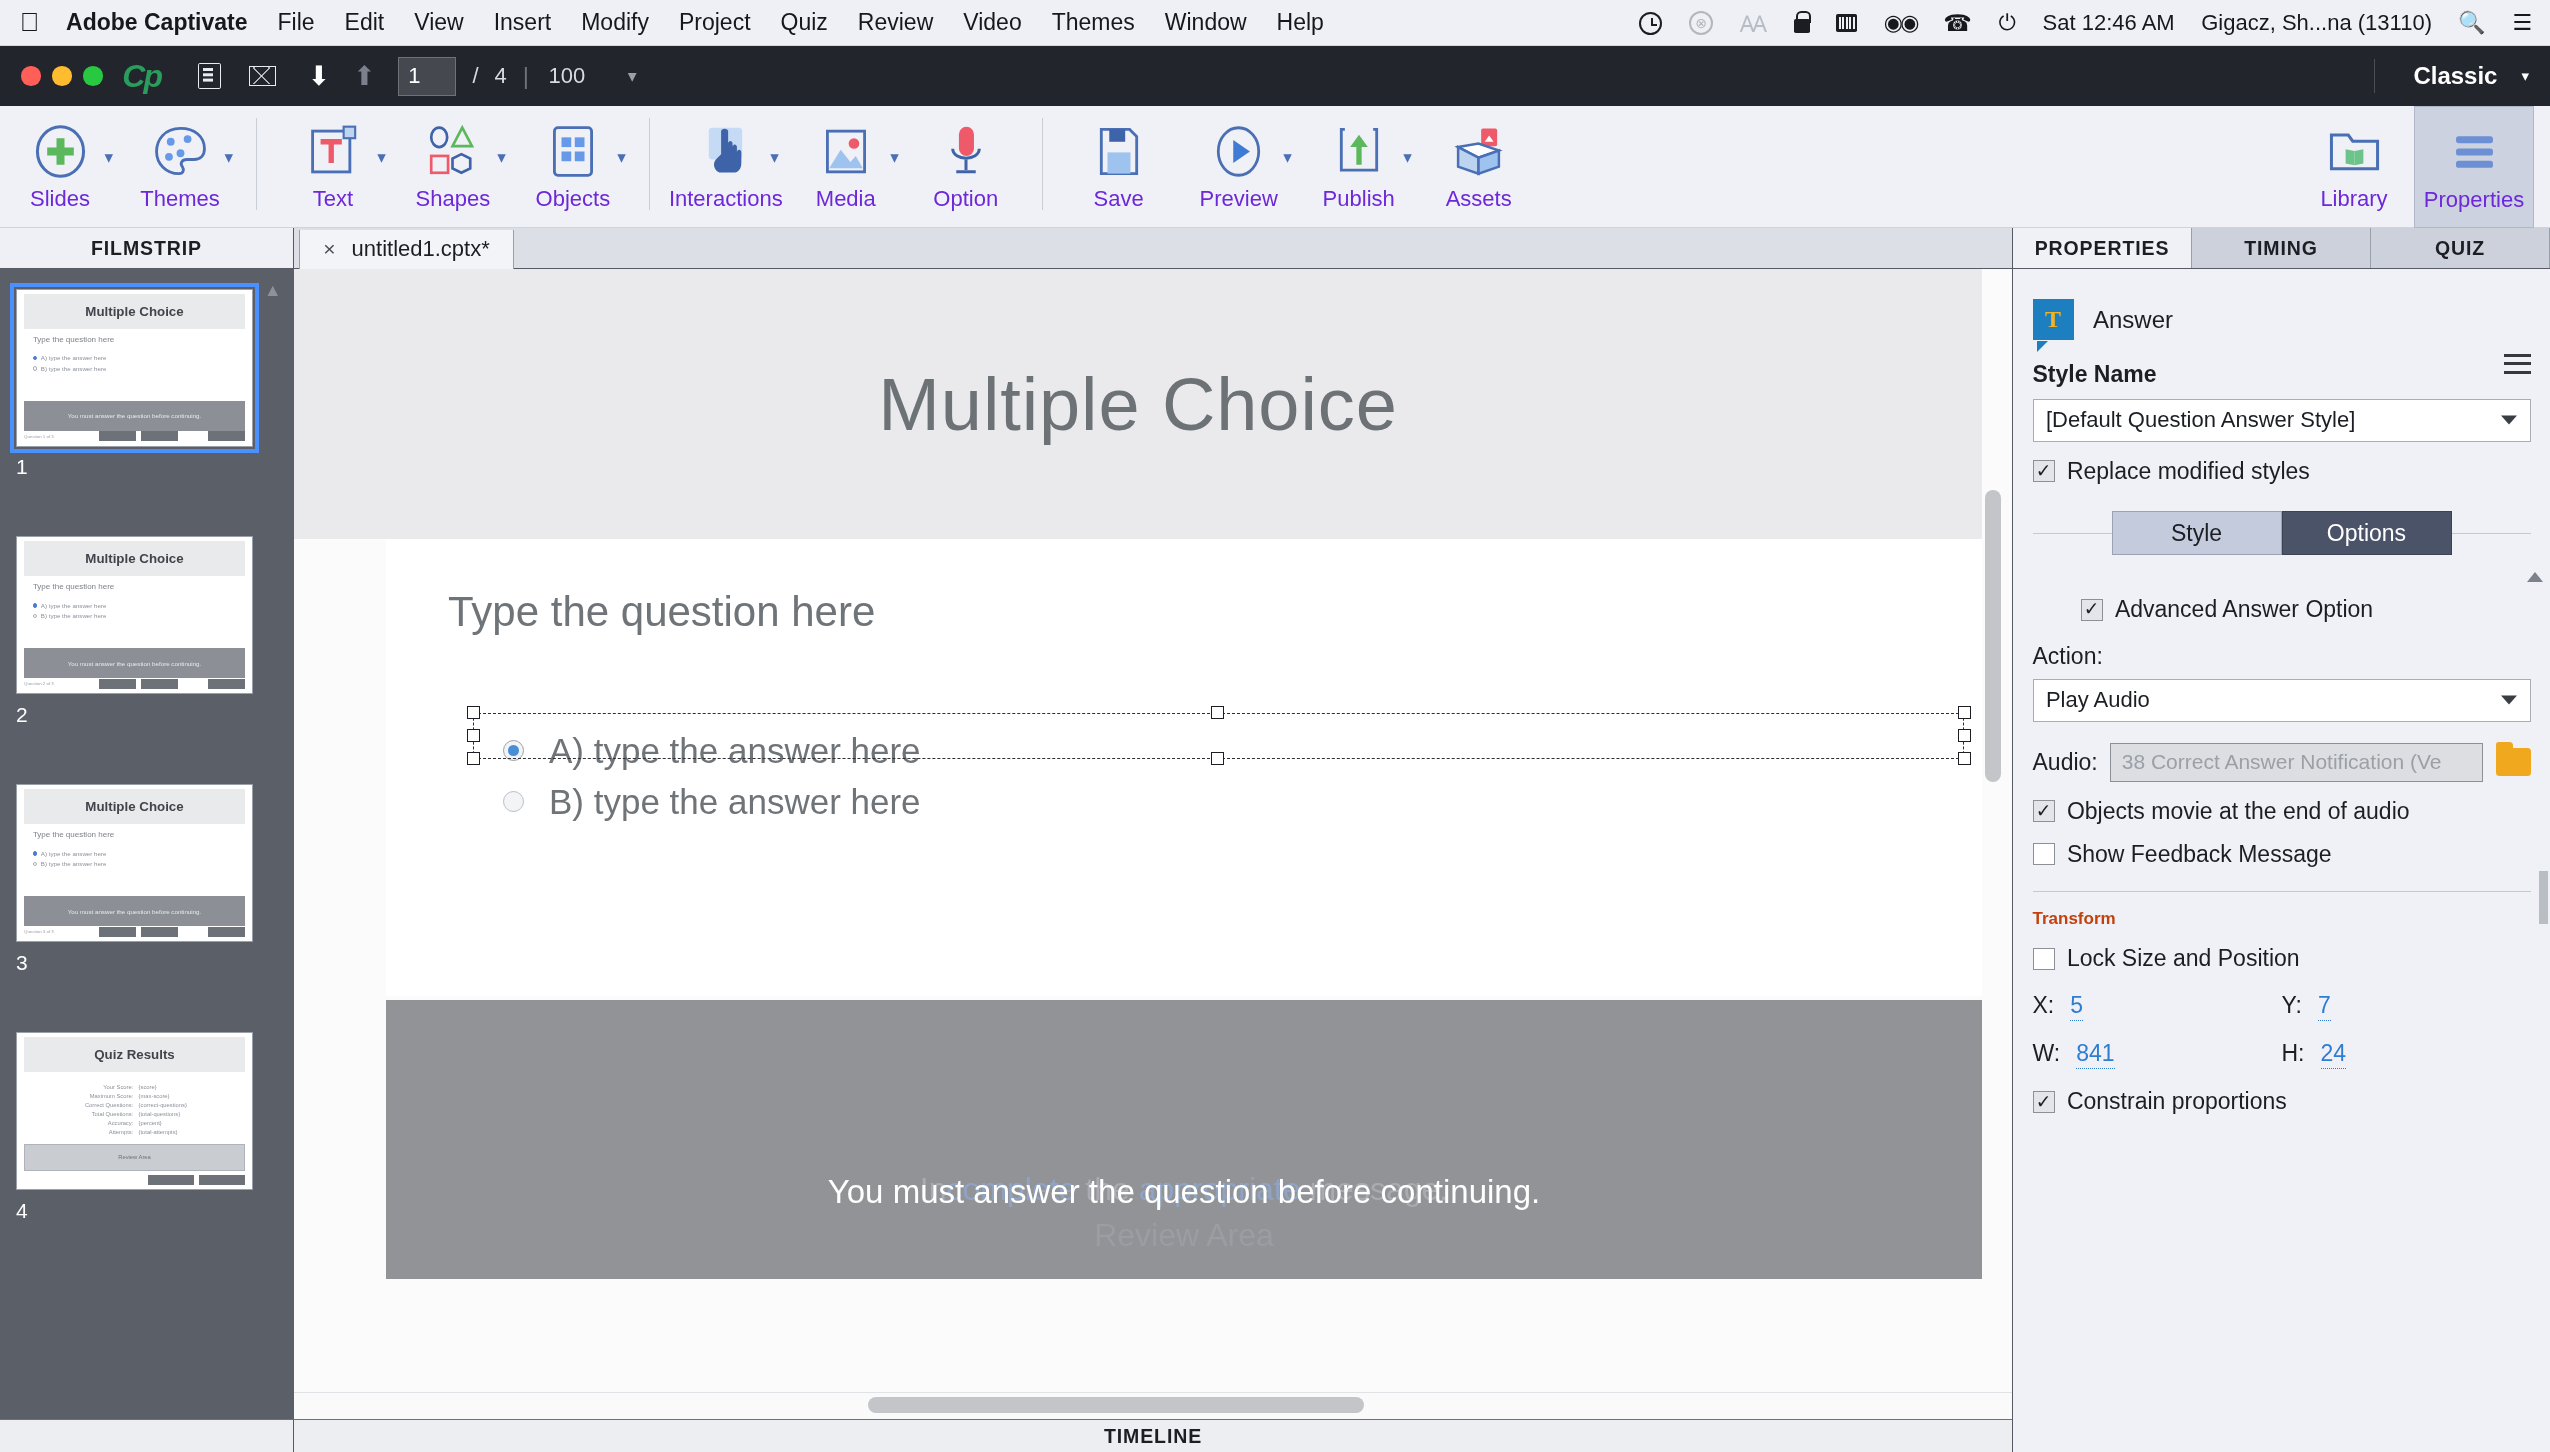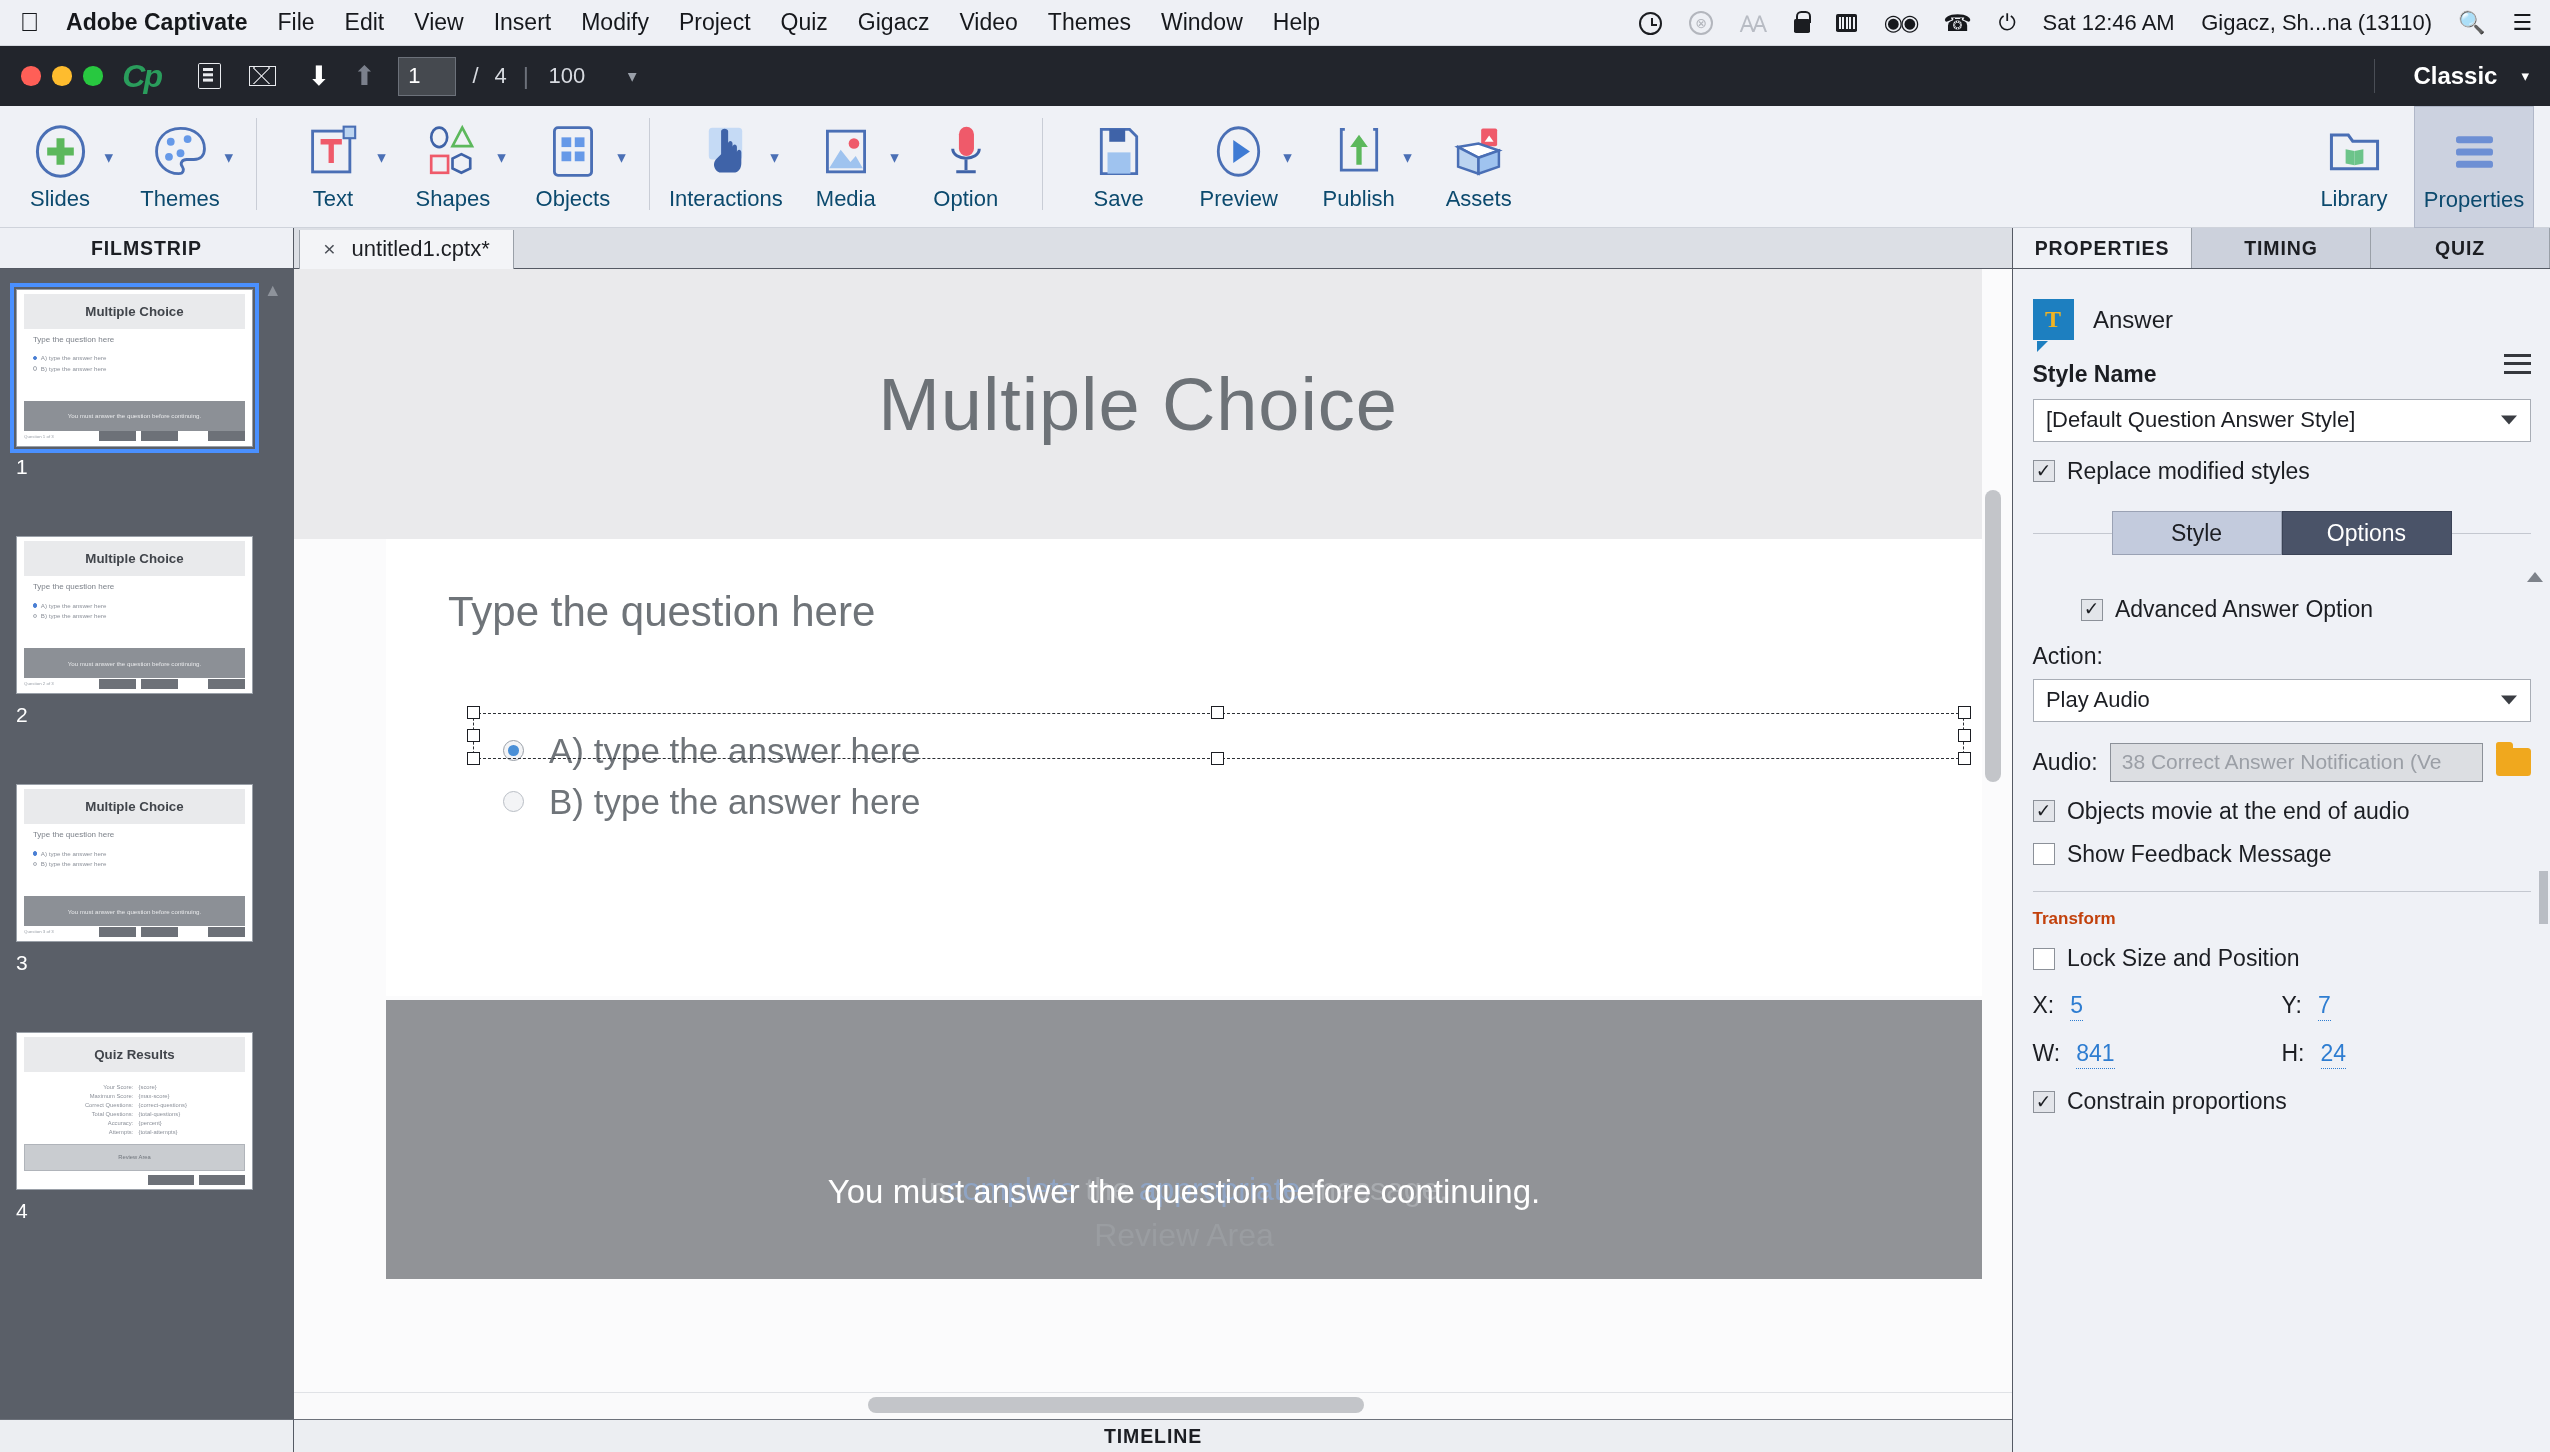--- a/index.html
+++ b/index.html
@@ -120,21 +120,21 @@
     background: #eff1f6; border-bottom: 0.9px solid #cfd3db;
     display: flex; align-items: flex-start;
   }
   .rib-group { display: flex; align-items: flex-start; height: 122px; }
   .rib-btn {
     width: 120px; height: 122px; display: flex; flex-direction: column;
     align-items: center; justify-content: flex-start; padding-top: 14px;
     position: relative; cursor: default;
   }
   .rib-btn .glyph { height: 62px; display: flex; align-items: center; justify-content: center; }
-  .rib-btn .rlabel { font-size: 22px; color: #0c4a6e; margin-top: 3.5px; white-space: nowrap; }
+  .rib-btn .rlabel { font-size: 22px; color: #6d28d9; margin-top: 3.5px; white-space: nowrap; }
   .rib-caret { position: absolute; right: 7px; top: 41px; color: #4a6fb5; font-size: 17px; }
   .rib-sep { width: 0.9px; height: 92px; background: #c9cdd6; margin: 12.4px 16px 0 16px; }
   .ribbon-right {
     position: absolute; right: 16px; top: 0; display: flex; align-items: flex-end; height: 122px;
   }
   .rib-btn.selected-panel { background: #ccd2e0; border: 0.9px solid #b0b7c8; }
 
   
   .filmstrip-header {
     position: absolute; top: 228px; left: 0; width: 294px; height: 41px;
@@ -378,21 +378,21 @@
   <div class="menubar">
     <span class="apple-logo"></span>
     <span class="menu-item app-name">Adobe Captivate</span>
     <span class="menu-item">File</span>
     <span class="menu-item">Edit</span>
     <span class="menu-item">View</span>
     <span class="menu-item">Insert</span>
     <span class="menu-item">Modify</span>
     <span class="menu-item">Project</span>
     <span class="menu-item">Quiz</span>
-    <span class="menu-item">Gigacz</span>
+    <span class="menu-item">Review</span>
     <span class="menu-item">Video</span>
     <span class="menu-item">Themes</span>
     <span class="menu-item">Window</span>
     <span class="menu-item">Help</span>
 
     <div class="menubar-right">
       <span class="mb-icon">
           <span class="mb-clock"></span>
         </span>
       <span class="mb-icon mb-cc">⊗</span>

